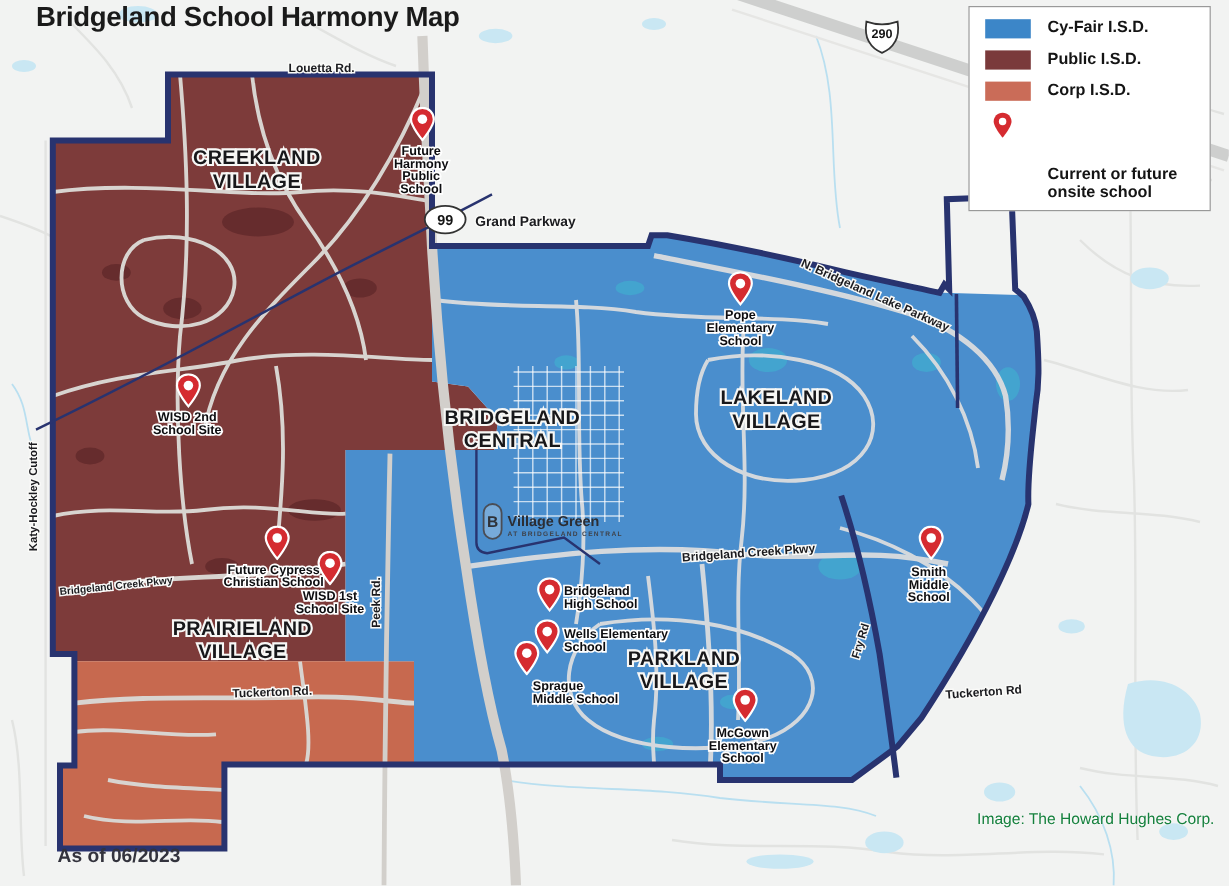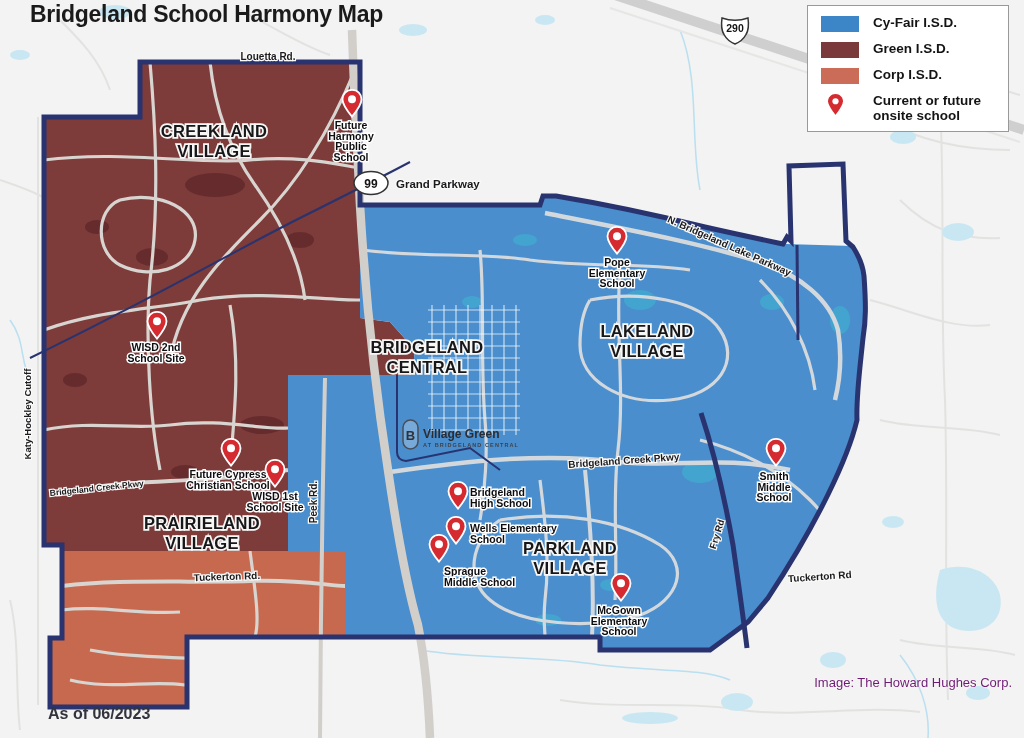--- a/index.html
+++ b/index.html
@@ -24,21 +24,21 @@
   .legend-label{
     font-size:13.5px;font-weight:bold;color:#141414;line-height:1.08;
     margin-left:14px;padding-top:1px;
   }
   .footnote-asof{
     position:absolute;left:48px;top:705px;
     font-size:16px;font-weight:bold;color:#33333d;
   }
   .credit{
     position:absolute;right:12px;top:675px;
-    font-size:13px;color:#701a75;text-shadow:0 0 2px #fff;text-align:right;
+    font-size:13px;color:#15803d;text-shadow:0 0 2px #fff;text-align:right;
   }
   text{font-family:"Liberation Sans", sans-serif;}
   .t-village{font-weight:bold;font-size:16.5px;fill:#17171a;stroke:#f7f7f5;stroke-width:3.5px;paint-order:stroke;letter-spacing:.3px;}
   .t-school{font-weight:bold;font-size:10.5px;fill:#0d0d10;stroke:#ffffff;stroke-width:2.8px;paint-order:stroke;}
   .t-road{font-weight:bold;fill:#1b1b1f;stroke:#fafaf8;stroke-width:2.4px;paint-order:stroke;}
   .t-shield{font-weight:bold;fill:#141414;}
   .t-vg1{font-weight:bold;font-size:12px;fill:#2b2d33;}
   .t-vg2{font-weight:bold;font-size:5.5px;fill:#3f424a;letter-spacing:1.1px;}
 </style>
 </head>
@@ -254,33 +254,33 @@
   <div class="legend-row">
     <span class="legend-key">
         <span class="swatch" style="background: rgb(60, 134, 200);"></span>
       </span>
     <span class="legend-label">Cy-Fair I.S.D.</span>
   </div>
   <div class="legend-row">
     <span class="legend-key">
         <span class="swatch" style="background: rgb(122, 58, 59);"></span>
       </span>
-    <span class="legend-label">Green I.S.D.</span>
+    <span class="legend-label">Public I.S.D.</span>
   </div>
   <div class="legend-row">
     <span class="legend-key">
         <span class="swatch" style="background: rgb(202, 108, 88);"></span>
       </span>
     <span class="legend-label">Corp I.S.D.</span>
   </div>
   <div class="legend-row">
     <span class="legend-key">
       <svg width="17" height="23" viewBox="0 0 24 32" style="margin-left:6px;">
         <path d="M12 1 C5.9 1 1.5 5.6 1.5 11.4 C1.5 18 12 30.5 12 30.5 C12 30.5 22.5 18 22.5 11.4 C22.5 5.6 18.1 1 12 1 Z" fill="#d52b30"></path>
         <circle cx="12" cy="11.4" r="4.4" fill="#ffffff"></circle>
       </svg>
     </span>
-    <span class="legend-label" style="max-width:120px;display:inline-block;">Current or future onsite school</span>
+    <span class="legend-label" style="max-width:120px;display:inline-block;margin-top:44px;">Current or future onsite school</span>
   </div>
 </div>
 
 <div class="footnote-asof">As of 06/2023</div>
 <div class="credit">Image: The Howard Hughes Corp.</div>
 
 </body></html>

